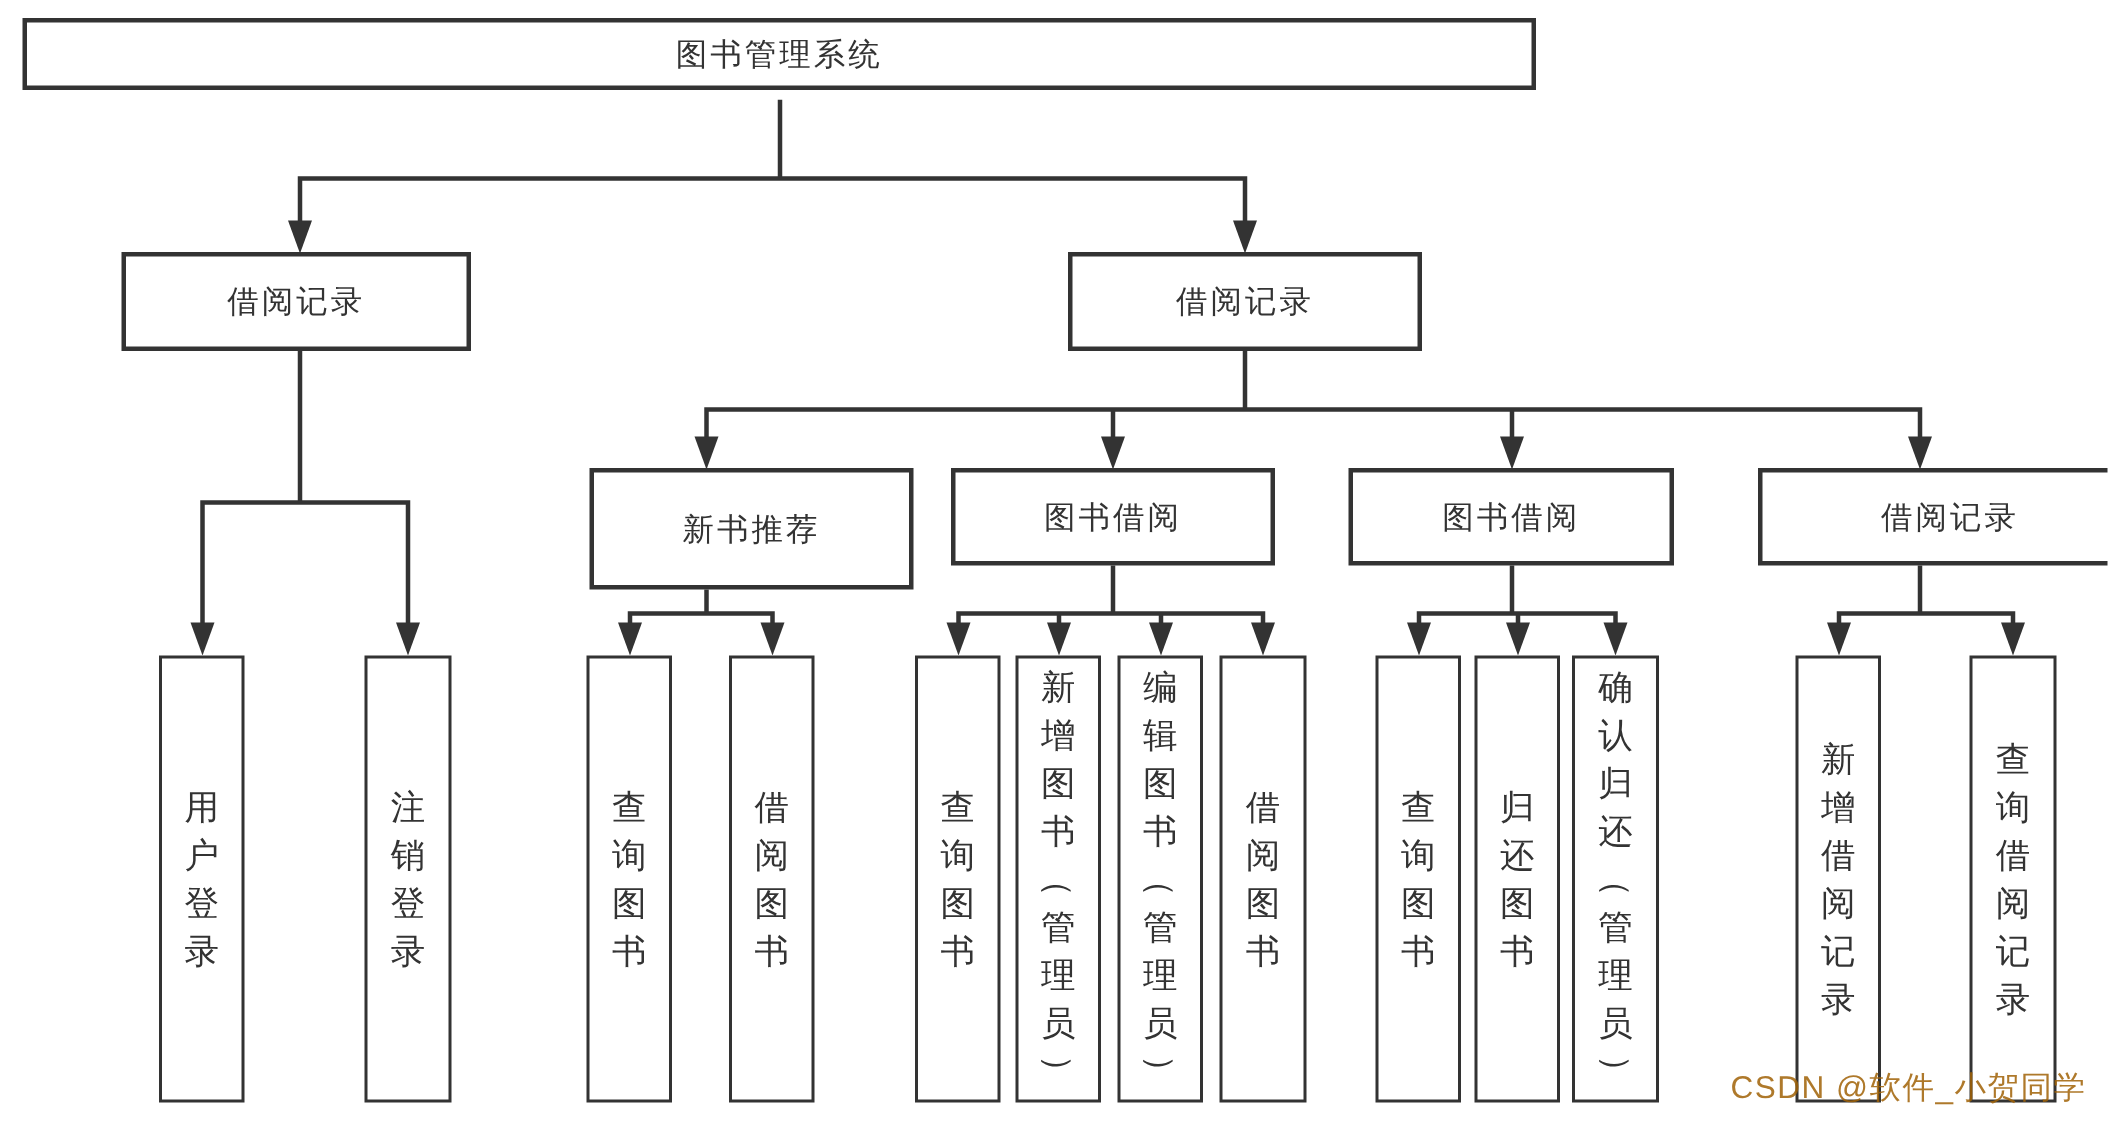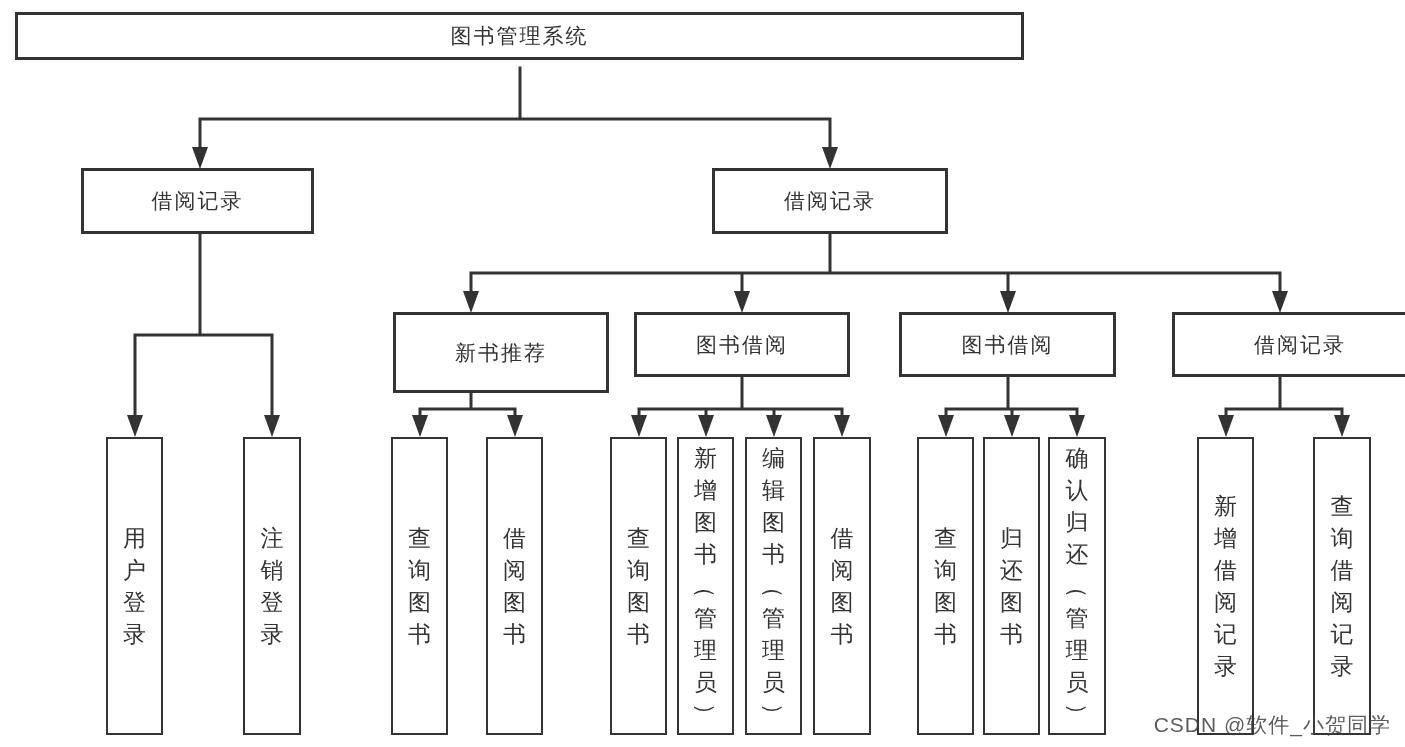--- a/index.html
+++ b/index.html
@@ -14,21 +14,21 @@
     background:#ffffff;border:3px solid #333333;
     display:flex;align-items:center;justify-content:center;text-align:center;
   }
   .hlabel{font-size:21px;letter-spacing:2px;white-space:nowrap;}
   .leaf{border-width:2.5px;}
   .vtext{display:flex;flex-direction:column;align-items:center;gap:9px;
          font-size:23px;line-height:1;}
   .vtext .rot{transform:rotate(90deg);}
   .watermark{
     position:absolute;top:711px;right:14px;z-index:4;
-    font-size:21px;letter-spacing:1px;color:#404040;opacity:.85;white-space:nowrap;
+    font-size:21px;letter-spacing:1px;color:#a16207;opacity:.85;white-space:nowrap;
   }
 </style>
 </head>
 <body>
 
 <svg class="wires" width="1405" height="747" viewBox="0 0 1405 747">
   <g stroke="#333333" stroke-width="3" fill="none" stroke-linecap="square">
     <path d="M520 68 V119 M200 119 H830 M200 119 V150 M830 119 V150"></path>
     <path d="M200 234 V335 M135 335 H272 M135 335 V416 M272 335 V416"></path>
     <path d="M830 234 V273 M471 273 H1280 M471 273 V294 M742 273 V294 M1008 273 V294 M1280 273 V294"></path>

